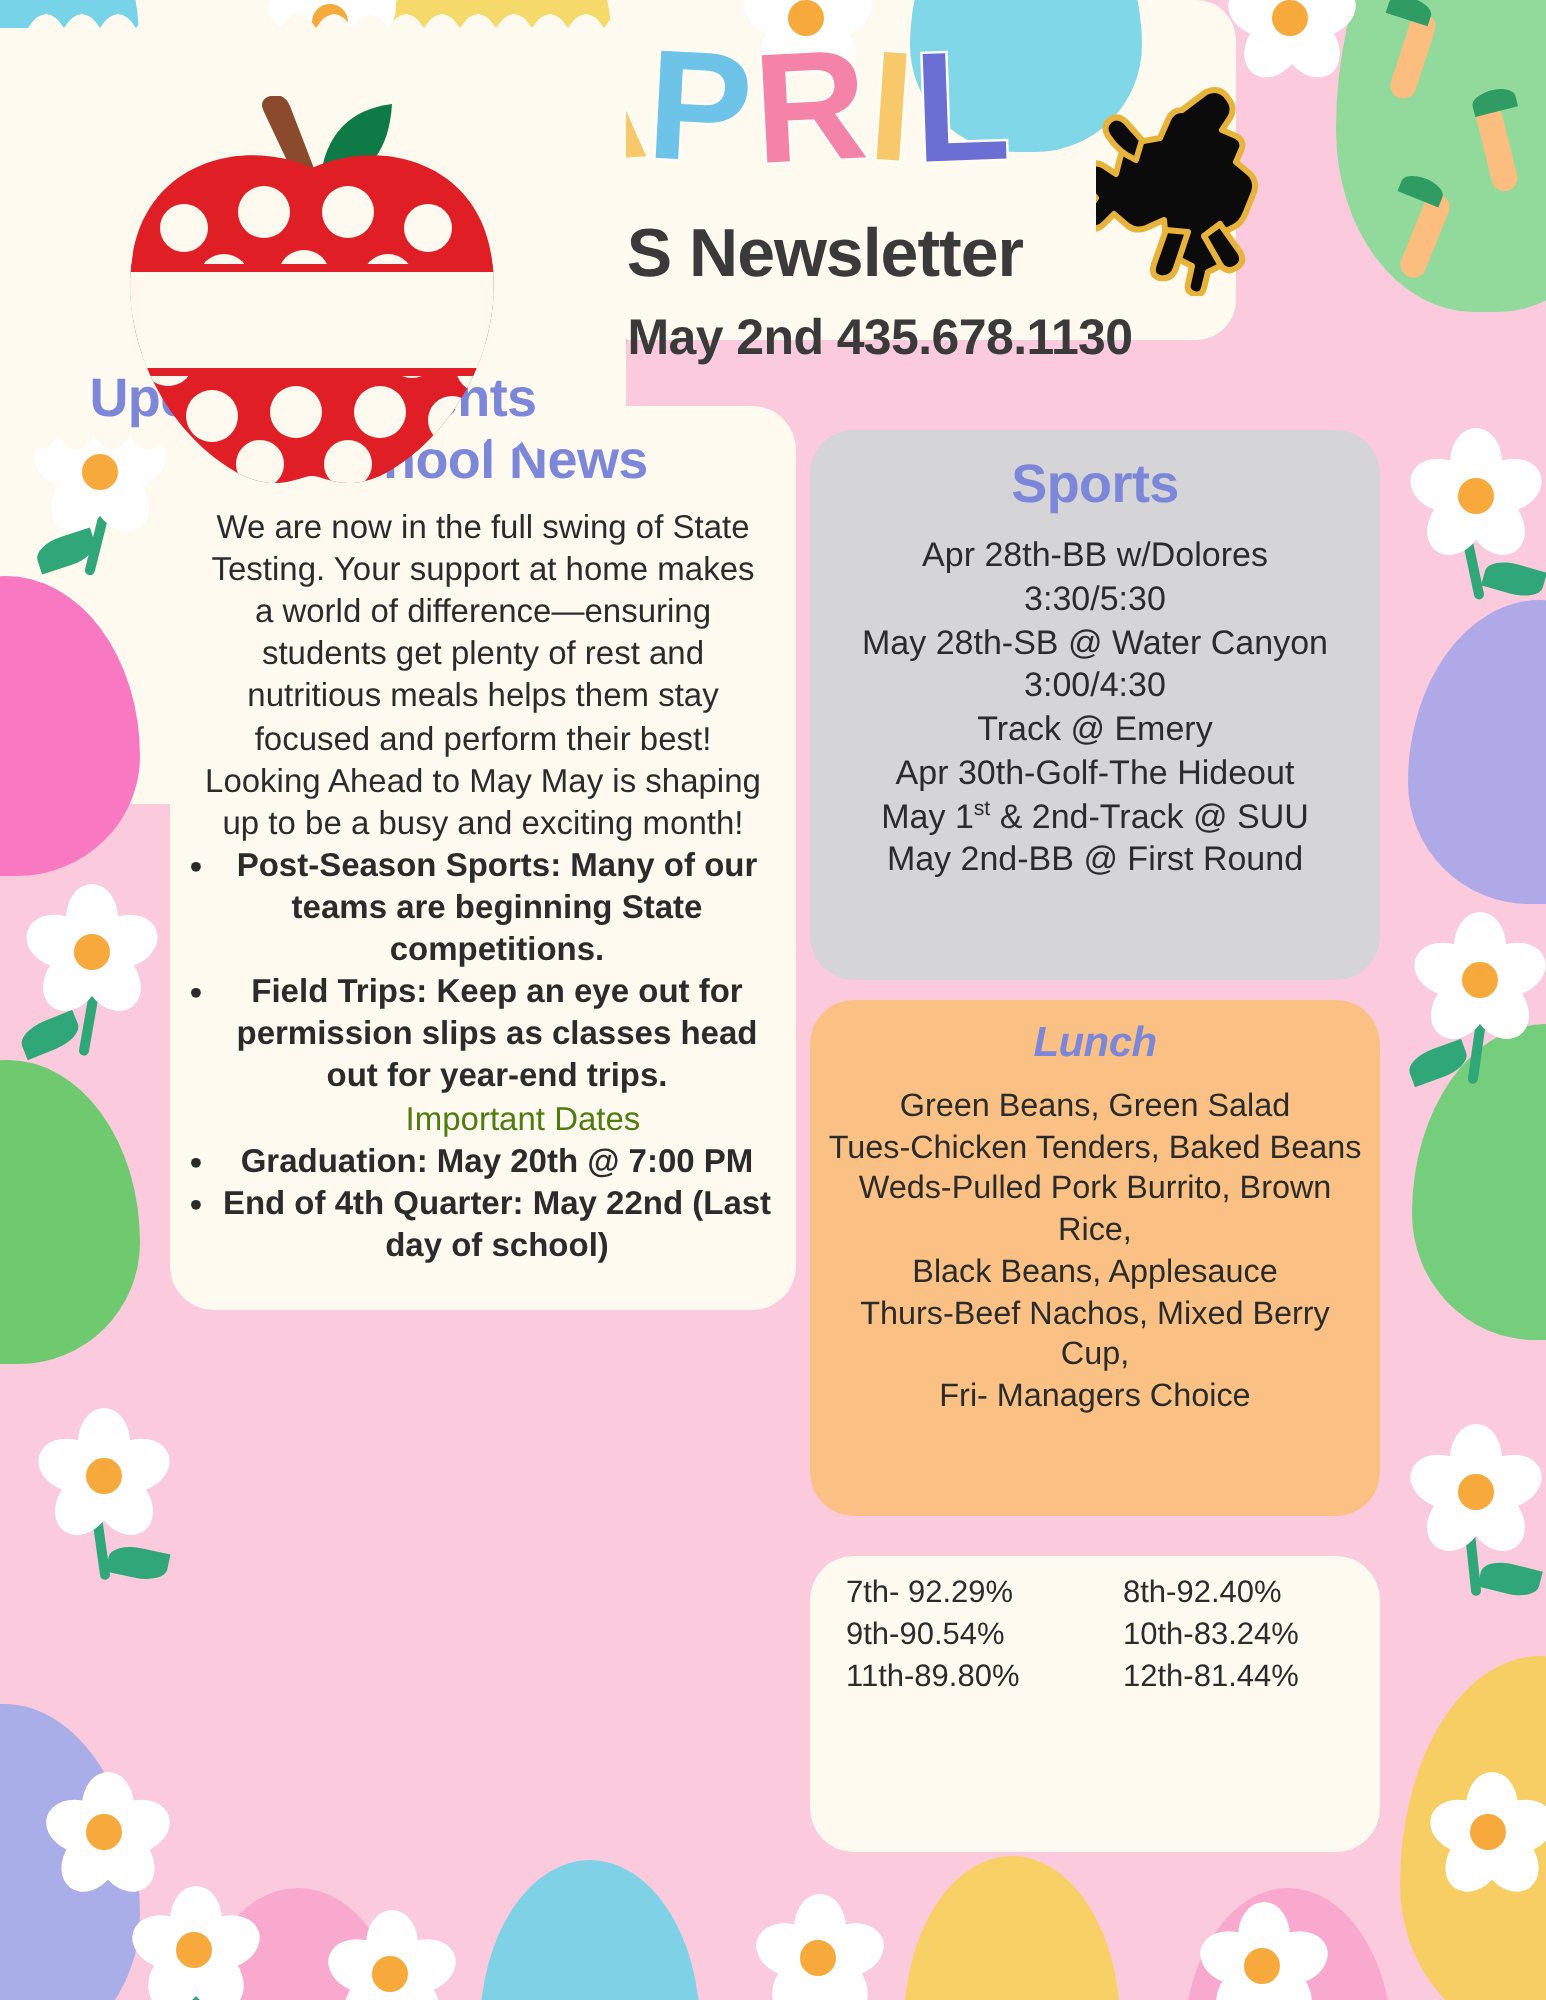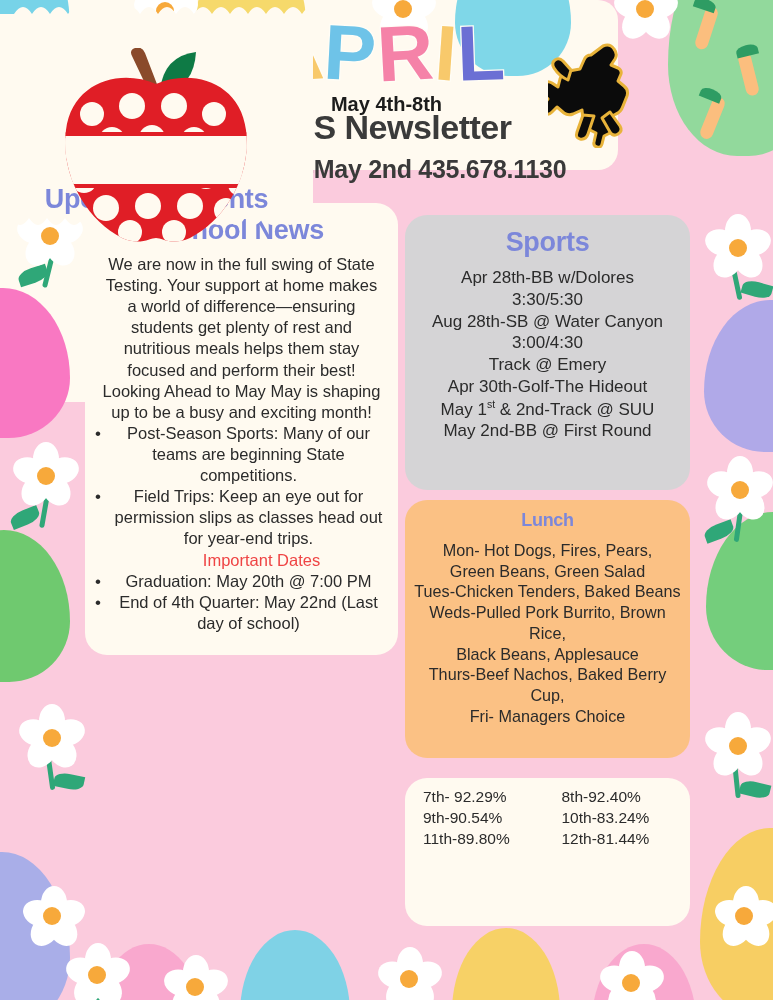--- a/index.html
+++ b/index.html
@@ -120,43 +120,43 @@
     position: absolute; left: 0; right: 0; top: 155px;
     text-align: center;
     font-size: 25px; font-weight: bold; color: #3A3A3A;
     letter-spacing: -0.3px;
   }
 
   
   #school-news { left: 85px; top: 203px; width: 313px; height: 452px; }
   #school-news .heading { font-size: 27px; margin-top: 12px; }
   #school-news .body-text { font-size: 16.5px; padding: 8px 14px 0 14px; }
-  ul.bullets { list-style: none; margin: 0; padding: 0; }
+  ul.bullets { list-style: none; margin: 0; padding: 0; font-weight: bold; }
   ul.bullets li {
     position: relative;
     text-align: center;
     padding: 0 12px 0 26px;
     font-size: 16.5px; line-height: 1.28; color: #2B2B2B;
   }
   ul.bullets li::before {
     content: "\2022";
     position: absolute; left: 10px; top: 0;
     font-size: 17px;
   }
-  .plain-line { text-align: center; font-size: 16.5px; color: #ef4444; line-height: 1.28; padding-left: 40px; }
+  .plain-line { text-align: center; font-size: 16.5px; color: #4d7c0f; line-height: 1.28; padding-left: 40px; }
 
   
   #sports { left: 405px; top: 215px; width: 285px; height: 275px; }
   #sports .heading { font-size: 27px; margin-top: 12px; }
   #sports .body-text { font-size: 17px; padding: 9px 10px 0 10px; }
   sup { font-size: 0.62em; vertical-align: super; }
 
   
   #lunch { left: 405px; top: 500px; width: 285px; height: 258px; }
-  #lunch .heading { font-size: 18px; margin-top: 10px; }
+  #lunch .heading { font-size: 21px; margin-top: 10px; font-style: italic; }
   #lunch .body-text { font-size: 16.2px; padding: 9px 6px 0 6px; }
 
   
   #attendance { left: 405px; top: 778px; width: 285px; height: 148px; }
   #attendance .heading { font-size: 26px; margin-top: 12px; }
   #att-grid {
     display: grid; grid-template-columns: 1fr 1fr;
     padding: 10px 18px 0 18px;
     row-gap: 3px;
     font-size: 15.5px; color: #2B2B2B;
@@ -423,38 +423,37 @@
       <li>Graduation: May 20th @ 7:00 PM</li>
       <li>End of 4th Quarter: May 22nd (Last day of school)</li>
     </ul>
   </div>
 
   <div id="sports" class="card card-gray">
     <div class="heading">Sports</div>
     <div class="body-text">
       <div>Apr 28th-BB w/Dolores</div>
       <div>3:30/5:30</div>
-      <div>Aug 28th-SB @ Water Canyon</div>
+      <div>May 28th-SB @ Water Canyon</div>
       <div>3:00/4:30</div>
       <div>Track @ Emery</div>
       <div>Apr 30th-Golf-The Hideout</div>
       <div><span>May 1</span><sup>st</sup><span> &amp; 2nd-Track @ SUU</span></div>
       <div>May 2nd-BB @ First Round</div>
     </div>
   </div>
 
   <div id="lunch" class="card card-peach">
     <div class="heading">Lunch</div>
     <div class="body-text">
-      <div>Mon- Hot Dogs, Fires, Pears,</div>
       <div>Green Beans, Green Salad</div>
       <div>Tues-Chicken Tenders, Baked Beans</div>
       <div>Weds-Pulled Pork Burrito, Brown Rice,</div>
       <div>Black Beans, Applesauce</div>
-      <div>Thurs-Beef Nachos, Baked Berry Cup,</div>
+      <div>Thurs-Beef Nachos, Mixed Berry Cup,</div>
       <div>Fri- Managers Choice</div>
     </div>
   </div>
 
   <div id="attendance" class="card card-cream">
     <div id="att-grid">
       <div>7th- 92.29%</div>
       <div class="col2">8th-92.40%</div>
       <div>9th-90.54%</div>
       <div class="col2">10th-83.24%</div>
@@ -546,17 +545,16 @@
           </g>
 
           <rect x="40" y="86" width="240" height="52" fill="#FFFAF0"></rect>
           <rect x="40" y="84" width="240" height="4" fill="#E01E26"></rect>
           <rect x="40" y="136" width="240" height="4" fill="#E01E26"></rect>
         </g>
       </svg>
     </div>
 
     <div id="apple-text">
-      <div class="l-a">May 4th-8th</div>
     </div>
   </div>
 
 </div>
 
 </body></html>

